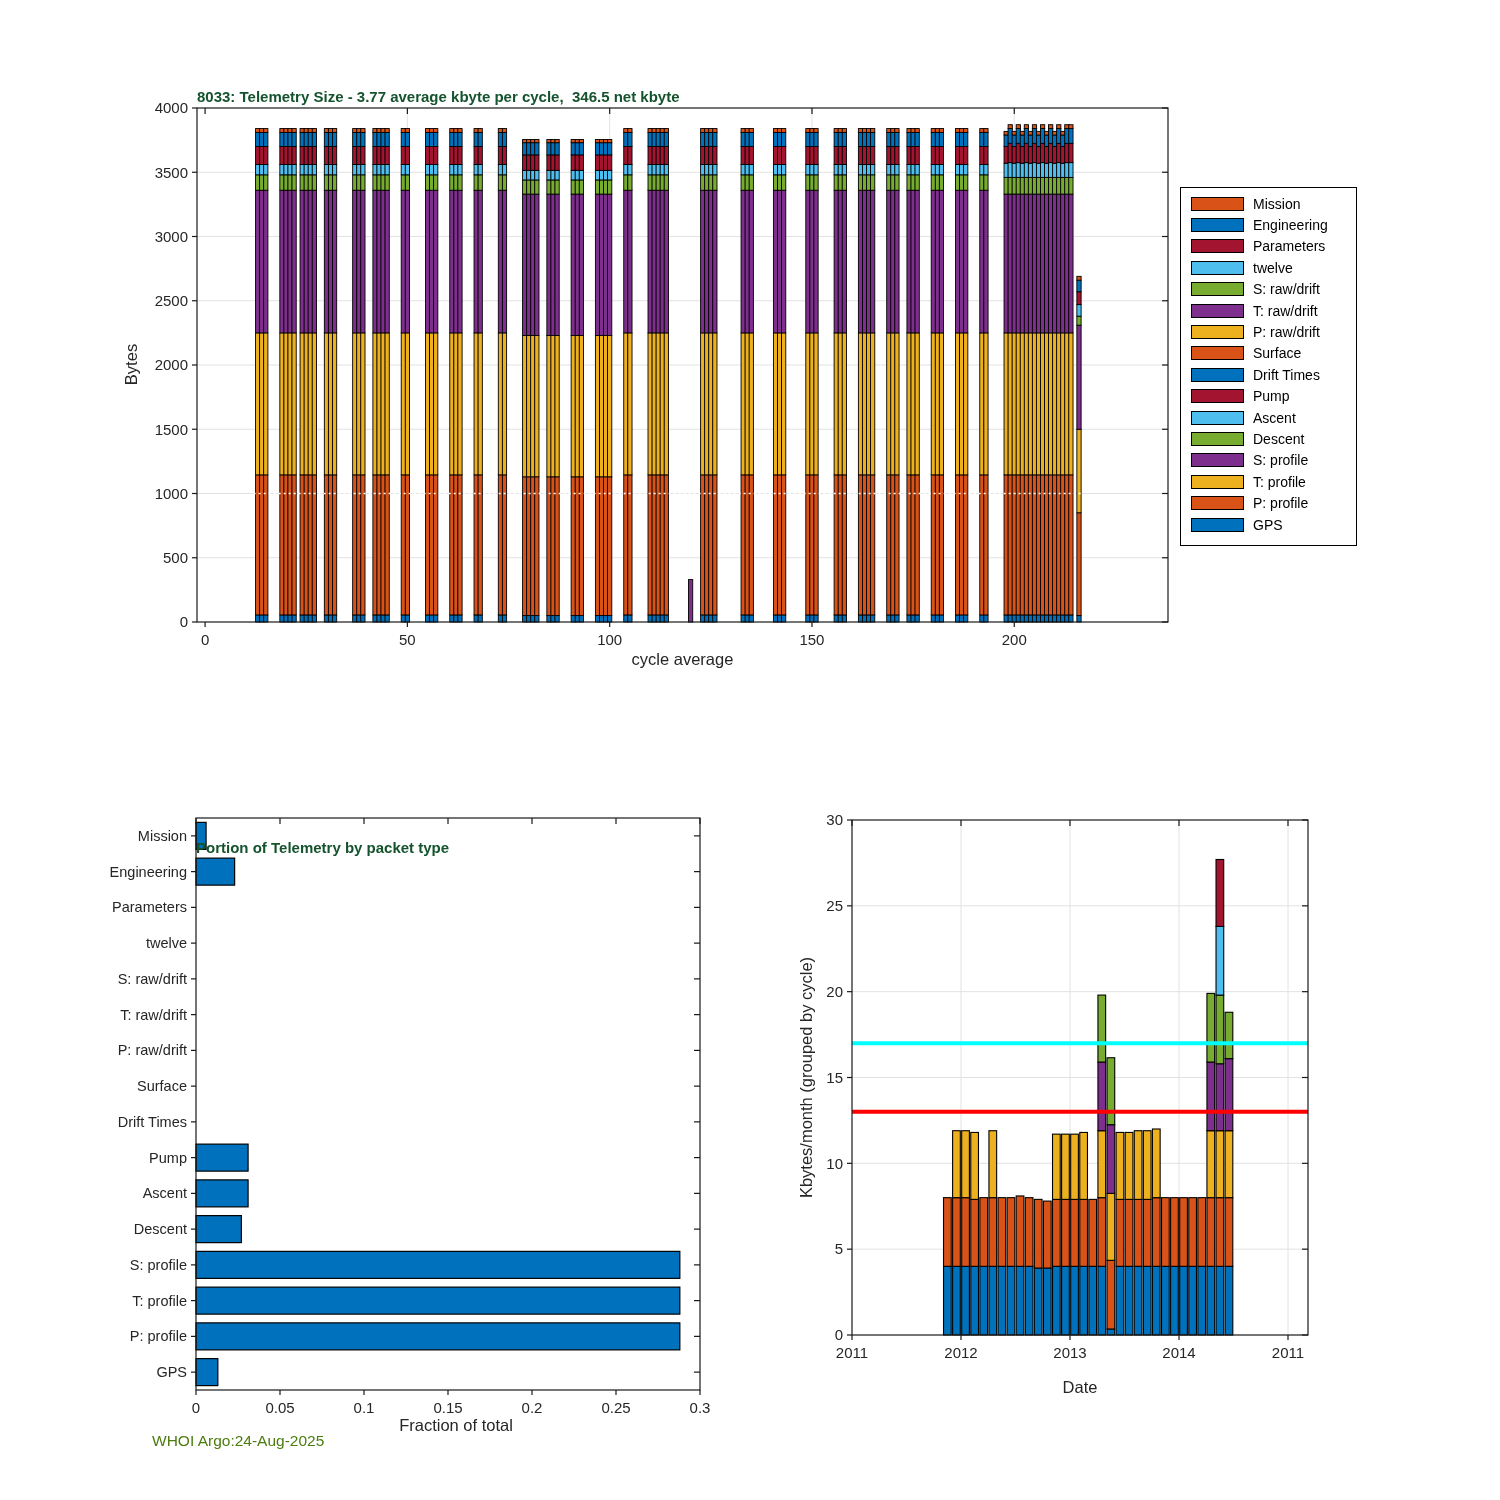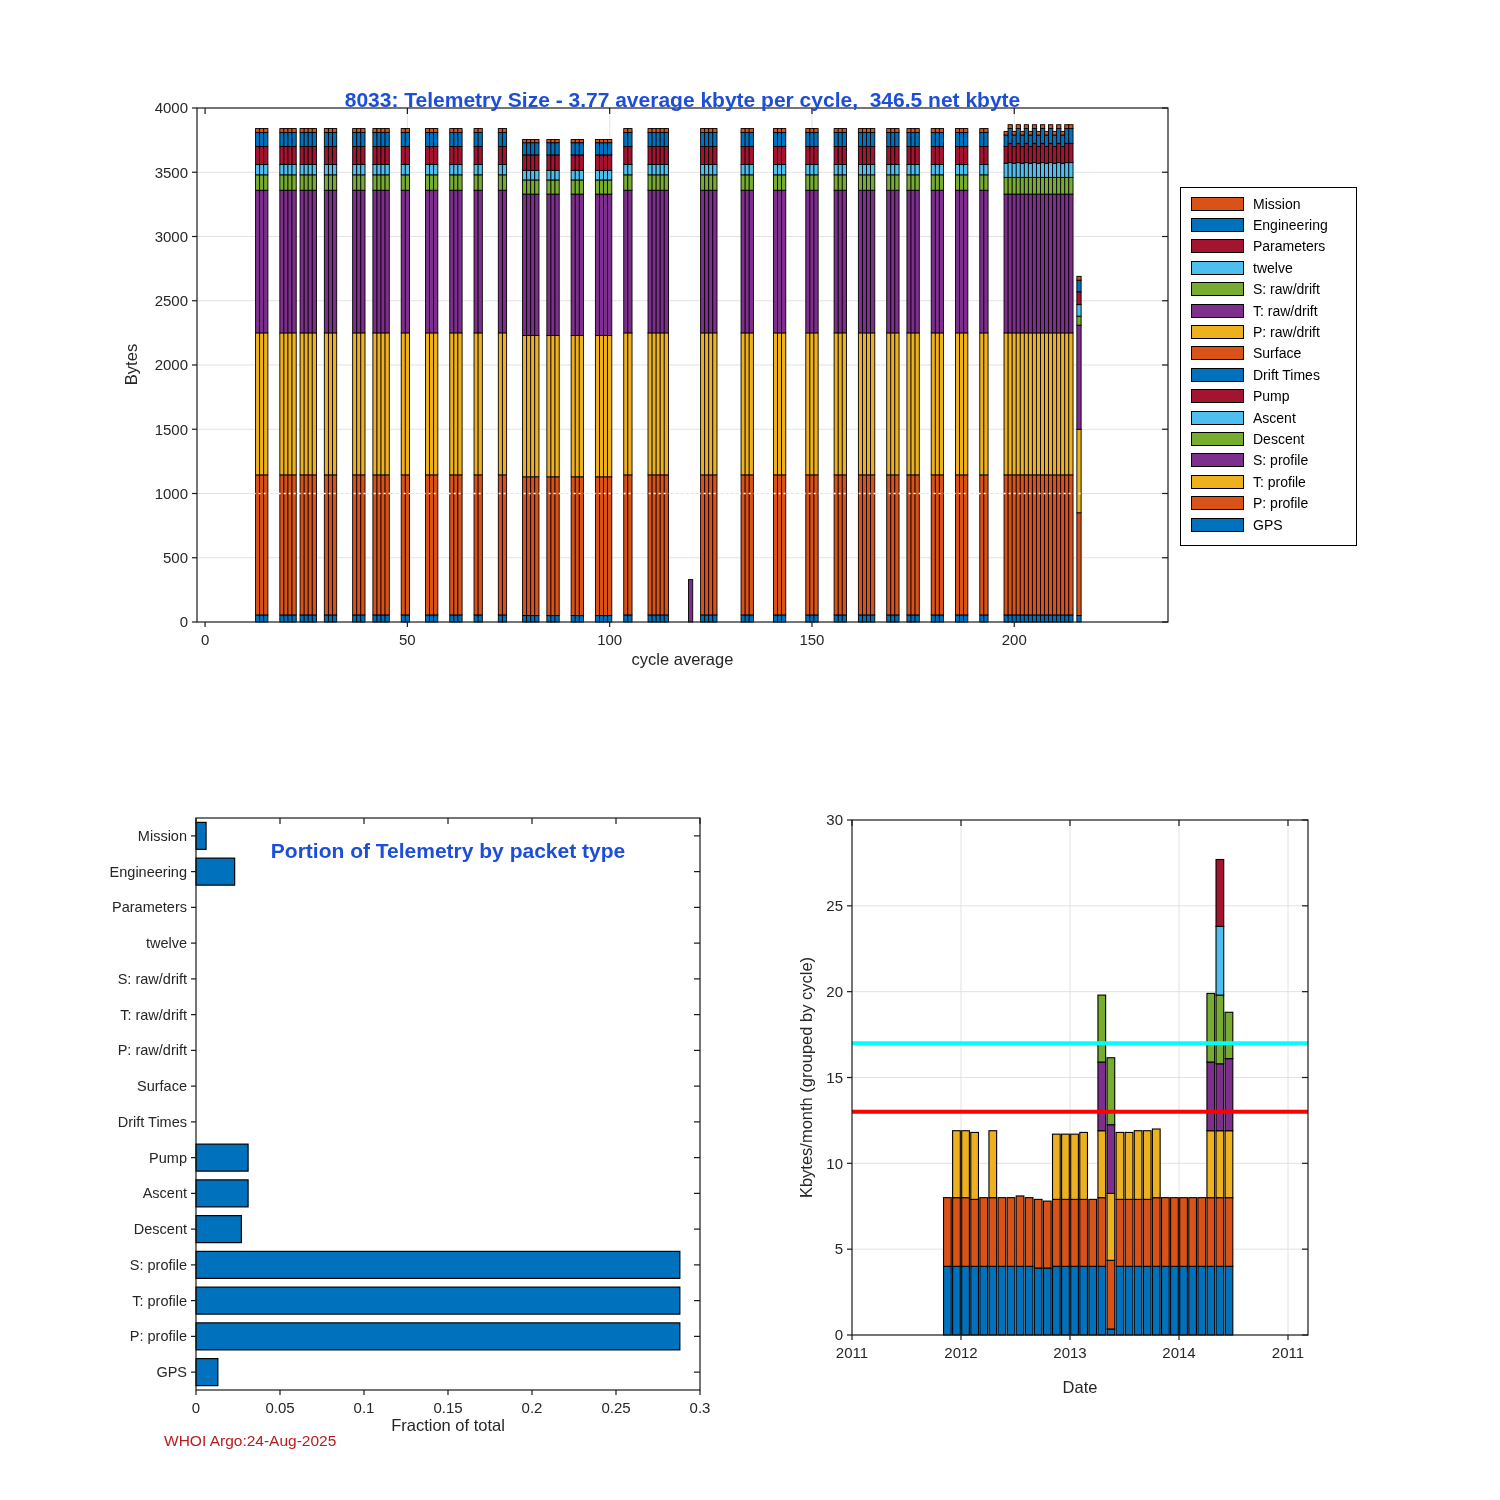--- a/index.html
+++ b/index.html
@@ -1,27 +1,27 @@
 <!DOCTYPE html>
 <html><head>
 <meta charset="utf-8">
 <style>
   html,body{margin:0;padding:0;background:#ffffff;}
   .figure{position:relative;width:1500px;height:1500px;background:#ffffff;
           font-family:"Liberation Sans", sans-serif;color:#000;overflow:hidden;}
   svg{position:absolute;left:0;top:0;font-family:"Liberation Sans", sans-serif;}
-  .chart-title{position:absolute;font-weight:bold;font-size:21px;color:#1d4ed8;text-align:center;white-space:pre;}
+  .chart-title{position:absolute;font-weight:bold;font-size:15px;color:#14532d;white-space:pre;}
   .axis-label{position:absolute;font-size:16.5px;color:#262626;text-align:center;}
   .ylabel{transform:rotate(-90deg);transform-origin:center center;}
   .legend-box{position:absolute;left:1180px;top:187px;width:177px;height:359px;
               border:1px solid #000;background:#fff;box-sizing:border-box;padding-top:5px;}
   .legend-row{display:flex;align-items:center;height:21.4px;padding-left:10px;}
   .legend-swatch{width:53px;height:14px;border:1px solid #000;box-sizing:border-box;flex:0 0 auto;}
   .legend-label{margin-left:9px;font-size:14px;color:#000;white-space:nowrap;}
-  .footer-text{position:absolute;left:164px;top:1432px;font-size:15.5px;color:#b91c1c;text-align:center;}
+  .footer-text{position:absolute;left:152px;top:1432px;font-size:15.5px;color:#4d7c0f;text-align:center;}
 </style>
 </head>
 <body>
 
 <div class="figure">
 
   <svg id="chart-canvas" width="1500" height="1500">
       <g>
         <g>
           <line x1="197" y1="557.75" x2="1168" y2="557.75" stroke="#E2E2E2" stroke-width="1"></line>
@@ -1620,20 +1620,20 @@
         <span class="legend-swatch" style="background: rgb(217, 83, 25);"></span>
         <span class="legend-label">P: profile</span>
       </div>
       <div class="legend-row">
         <span class="legend-swatch" style="background: rgb(0, 114, 189);"></span>
         <span class="legend-label">GPS</span>
       </div>
     </div>
 
   <div class="chart-title" style="left:196px;top:794px;width:504px;margin-top:45px;">Portion of Telemetry by packet type</div>
-  <div class="axis-label" style="left:196px;top:1416px;width:504px;">Fraction of total</div>
+  <div class="axis-label" style="left:204px;top:1416px;width:504px;">Fraction of total</div>
 
   <div class="axis-label ylabel" style="left:606px;top:1068px;width:400px;">Kbytes/month (grouped by cycle)</div>
   <div class="axis-label" style="left:852px;top:1378px;width:456px;">Date</div>
 
   <div class="footer-text">WHOI Argo:24-Aug-2025</div>
 
 </div>
 
 </body></html>

